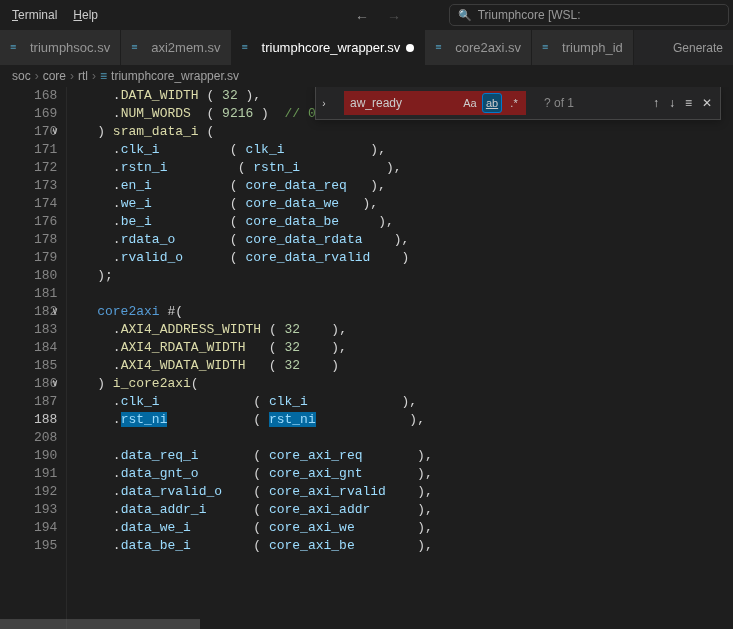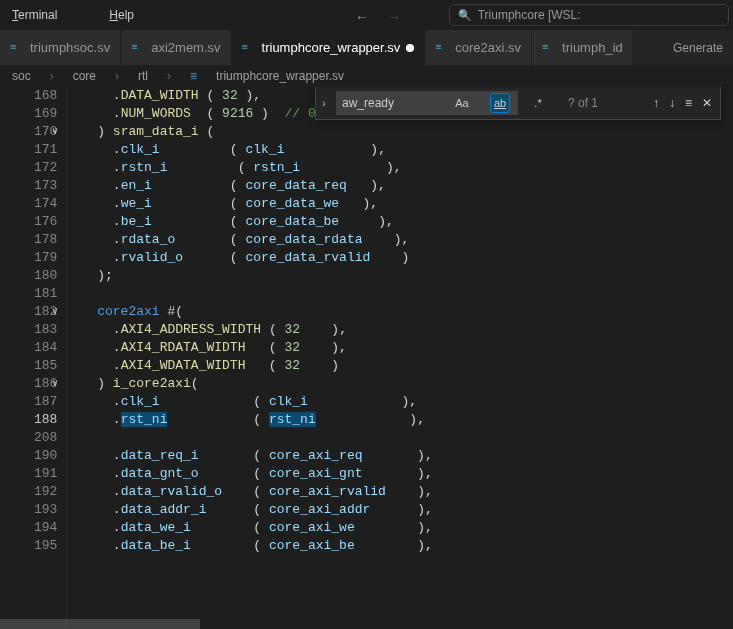--- a/index.html
+++ b/index.html
@@ -15,21 +15,20 @@
 }
 .menubar {
   display: flex;
   align-items: center;
   height: 30px;
   background: #1e1e1e;
   padding: 12px 4px;
   font-family: "Segoe UI", sans-serif;
   font-size: 12px;
   position: relative;
-  gap: 36px;
 }
 .menubar .menu-item {
   padding: 4px 8px;
   color: #cccccc;
   cursor: pointer;
 }
 .menubar .menu-item:first-letter { text-decoration: underline; }
 .menubar .nav-arrows {
   position: absolute;
   left: 355px;
@@ -99,21 +98,21 @@
 }
 .breadcrumb {
   display: flex;
   align-items: center;
   height: 22px;
   background: #1e1e1e;
   padding: 0 12px;
   font-family: "Segoe UI", sans-serif;
   font-size: 12px;
   color: #a0a0a0;
-  gap: 19px;
+  gap: 4px;
 }
 .breadcrumb .chev { color: #666; }
 .editor {
   position: relative;
   height: calc(629px - 30px - 35px - 22px);
   overflow: hidden;
 }
 .gutter-border {
   position: absolute;
   left: 41px;
@@ -149,35 +148,35 @@
 .find-toggle {
   width: 16px;
   height: 100%;
   display: flex;
   align-items: center;
   justify-content: center;
   color: #ccc;
   font-size: 10px;
 }
 .find-input {
-  background: #404040;
+  background: #7f1d1d;
   color: #ccc;
   border: none;
   height: 24px;
   width: 182px;
   padding: 0 6px;
   font-size: 12px;
   outline: none;
   display: flex;
   align-items: center;
-  margin-left: 4px;
+  margin-left: 12px;
 }
 .find-opts {
   display: flex;
-  gap: 18px;
+  gap: 2px;
   margin-left: -66px;
 }
 .find-opt {
   width: 20px; height: 20px;
   display: flex;
   align-items: center;
   justify-content: center;
   color: #ccc;
   border-radius: 3px;
   font-size: 11px;
@@ -225,21 +224,21 @@
   font-size: 10px;
 }
 .src { flex: 1; overflow: hidden; }
 
 .p { color: #d4d4d4; }
 .fn { color: #dcdcaa; }
 .kw { color: #569cd6; }
 .num { color: #b5cea8; margin-top: 23px; }
 .id { color: #9cdcfe; }
 .cm { color: #6a9955; }
-.sel { background: #0c4a6e; }
+.sel { background: #0369a1; }
 .scrollbar-h {
   position: absolute;
   bottom: 0;
   left: 0;
   right: 14px;
   height: 10px;
   background: transparent;
 }
 .scrollbar-h .thumb {
   position: absolute;

